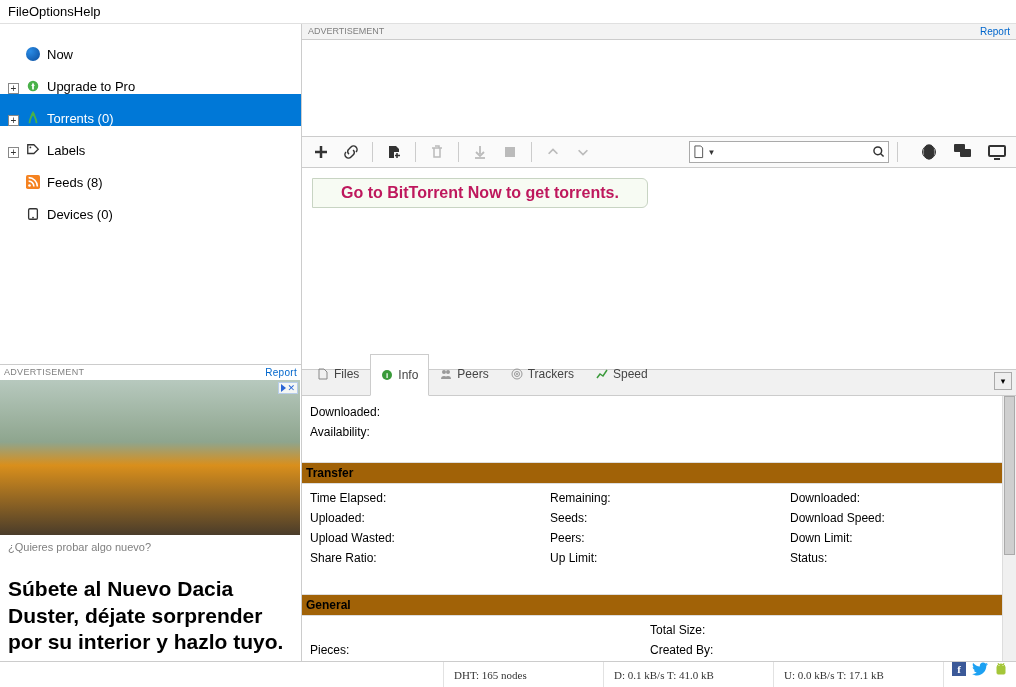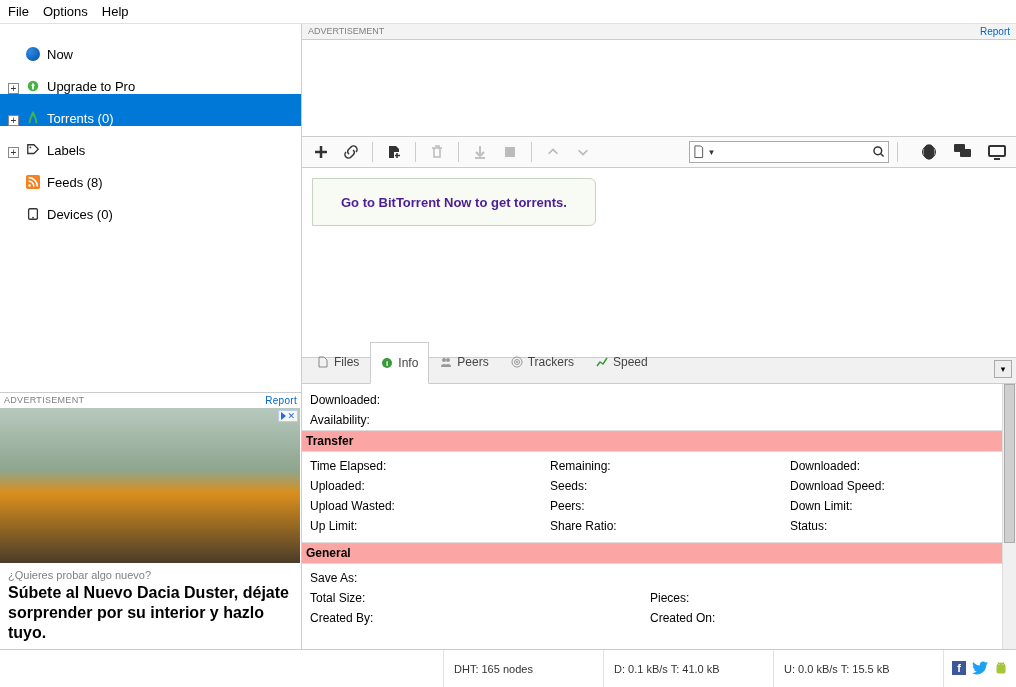--- a/index.html
+++ b/index.html
@@ -1,67 +1,67 @@
 <!DOCTYPE html>
 <html><head>
 <meta charset="utf-8">
 <style>
 * { box-sizing: border-box; margin: 0; padding: 0; }
 body { font-family: "Segoe UI", Tahoma, sans-serif; font-size: 12px; color: #000; background: #fff; width: 1016px; height: 687px; overflow: hidden; display: flex; flex-direction: column; }
-.menubar { display: flex; gap: 14px; padding: 4px 8px; border-bottom: 1px solid #e0e0e0; font-size: 13px; }
+.menubar { display: flex; padding: 4px 8px; border-bottom: 1px solid #e0e0e0; font-size: 13px; }
 .menubar span { cursor: default; }
 .body-row { display: flex; flex: 1; min-height: 0; }
 .left-col { width: 302px; display: flex; flex-direction: column; border-right: 1px solid #ccc; }
 .sidebar { flex: 1; overflow: auto; padding-top: 6px; }
 .tree-item { display: flex; align-items: flex-end; height: 32px; padding-left: 8px; font-size: 13px; gap: 6px; cursor: default; }
 .tree-item.selected { background: #0078d7; color: #fff; }
 .expander { width: 11px; height: 11px; border: 1px solid #888; display: inline-flex; align-items: center; justify-content: center; font-size: 10px; line-height: 1; background: #fff; color: #333; }
 .expander-spacer { width: 11px; display: inline-block; }
 .tree-icon { width: 16px; height: 16px; display: inline-flex; align-items: center; justify-content: center; }
 .icon-now { width: 14px; height: 14px; border-radius: 50%; background: radial-gradient(circle at 30% 30%, #2a8ce6, #0a4c9c); }
 .icon-upgrade svg, .tree-icon svg { width: 14px; height: 14px; }
 .left-ad-header { display: flex; justify-content: space-between; border-top: 1px solid #ccc; padding: 2px 4px; font-size: 9px; color: #808080; text-transform: uppercase; letter-spacing: .3px; }
 .left-ad-header .report { color: #0066cc; text-transform: none; font-size: 10px; cursor: pointer; }
 .ad-img { width: 300px; height: 155px; background: linear-gradient(#b7c9be 0%, #8ea58e 40%, #d98f1c 55%, #4a3c2a 100%); position: relative; }
 .ad-badge { position: absolute; top: 2px; right: 2px; font-size: 9px; background: rgba(255,255,255,.85); color: #2a66d6; border: 1px solid #b7cde9; padding: 0 2px; display: flex; align-items: center; gap: 1px; }
 .ad-badge .tri { width: 0; height: 0; border-left: 5px solid #2a66d6; border-top: 4px solid transparent; border-bottom: 4px solid transparent; }
 .ad-q { color: #808080; font-size: 11px; padding: 6px 8px 2px; }
-.ad-head { font-size: 16px; font-weight: bold; padding: 0 8px 6px; line-height: 1.25; }
+.ad-head { font-size: 21px; font-weight: bold; padding: 0 8px 6px; line-height: 1.25; margin-top: 21px; }
 .right-col { flex: 1; display: flex; flex-direction: column; min-width: 0; }
 .right-ad-header { display: flex; justify-content: space-between; border-bottom: 1px solid #ccc; padding: 2px 6px; font-size: 9px; color: #808080; background: #f3f3f3; text-transform: uppercase; }
 .right-ad-header .report { color: #0066cc; text-transform: none; font-size: 10px; cursor: pointer; }
 .banner-space { height: 96px; background: #fff; }
 .toolbar { display: flex; align-items: center; height: 32px; border-top: 1px solid #ccc; border-bottom: 1px solid #ccc; background: #fafafa; padding: 0 6px; gap: 4px; }
 .tb-btn { width: 26px; height: 26px; display: flex; align-items: center; justify-content: center; color: #555; cursor: default; }
 .tb-btn.disabled { color: #bbb; }
 .tb-sep { width: 1px; height: 20px; background: #ccc; margin: 0 4px; }
 .searchbox { display: flex; align-items: center; height: 22px; width: 200px; border: 1px solid #aaa; background: #fff; margin-left: auto; padding: 0 2px; }
 .searchbox .file-icon { width: 14px; display: flex; }
 .searchbox .dd { font-size: 8px; color: #333; padding: 0 2px; }
 .searchbox input { flex: 1; border: none; outline: none; font-size: 12px; }
 .searchbox .mag { width: 14px; display: flex; }
 .right-icons { display: flex; gap: 8px; padding-left: 10px; }
 .torrent-list { flex: 1; border-bottom: 1px solid #ccc; padding: 10px; min-height: 140px; background: #fff; }
-.promo { display: inline-flex; align-items: center; height: 48px; border: 1px solid #c8d4c3; background: #f7fbf3; padding: 0 28px; color: #4c1d95; font-weight: bold; font-size: 13px; border-radius: 0 6px 6px 0; }
+.promo { display: inline-flex; align-items: center; height: 30px; border: 1px solid #c8d4c3; background: #f7fbf3; padding: 0 28px; color: #be185d; font-weight: bold; font-size: 16px; border-radius: 0 6px 6px 0; }
 .tabs-row { display: flex; align-items: flex-end; height: 26px; background: #f1f1f1; border-bottom: 1px solid #ccc; padding-left: 4px; position: relative; }
 .tab { display: flex; align-items: center; gap: 5px; height: 42px; padding: 0 10px; font-size: 12px; color: #444; border: 1px solid transparent; cursor: default; }
 .tab.active { background: #fff; border: 1px solid #ccc; border-bottom: 1px solid #fff; position: relative; top: 1px; }
 .tab svg { width: 12px; height: 12px; }
 .collapse-btn { position: absolute; right: 4px; top: 2px; width: 18px; height: 18px; border: 1px solid #aaa; background: #eee; display: flex; align-items: center; justify-content: center; font-size: 9px; }
 .detail-pane { padding: 6px 8px 4px; position: relative; height: 265px; overflow: hidden; }
 .detail-row { font-size: 12px; padding: 3px 0; }
-.section-head { font-weight: bold; border-top: 1px solid #ddd; border-bottom: 1px solid #ddd; background: #fca5a5; padding: 3px 0 3px 4px; margin: 0 -8px 4px -8px; }
+.section-head { font-weight: bold; border-top: 1px solid #ddd; border-bottom: 1px solid #ddd; background: #a16207; padding: 3px 0 3px 4px; margin: 20px -8px 4px -8px; }
 .section-head:first-of-type {margin-top:6px;}
 .transfer-grid { display: grid; grid-template-columns: 240px 240px 1fr; font-size: 12px; }
 .transfer-grid .cell { padding: 3px 0; }
 .general-grid { display: grid; grid-template-columns: 340px 1fr; font-size: 12px; }
 .general-grid .cell { padding: 3px 0; }
 .vscroll { position: absolute; right: 0; top: 0; bottom: 0; width: 14px; background: #f0f0f0; border-left: 1px solid #ddd; }
 .vscroll .thumb { position: absolute; left: 1px; right: 1px; top: 0; height: 60%; background: #cfcfcf; border: 1px solid #aaa; }
-.statusbar { display: flex; align-items: center; height: 38px; border-top: 1px solid #ccc; font-size: 11px; color: #333; }
+.statusbar { display: flex; align-items: flex-start; height: 26px; border-top: 1px solid #ccc; font-size: 11px; color: #333; font-family: Liberation Serif, serif; }
 .sb-cell { border-right: 1px solid #e2e2e2; height: 100%; display: flex; align-items: center; padding: 0 10px; }
 .sb-cell.flex { flex: 1; }
 .sb-socials { display: flex; gap: 6px; padding: 0 8px; }
 </style>
 </head>
 <body>
 
 <div class="menubar">
   <span>File</span>
   <span>Options</span>
@@ -299,49 +299,48 @@
       <div class="transfer-grid">
         <div class="cell">Time Elapsed:</div>
         <div class="cell">Remaining:</div>
         <div class="cell">Downloaded:</div>
         <div class="cell">Uploaded:</div>
         <div class="cell">Seeds:</div>
         <div class="cell">Download Speed:</div>
         <div class="cell">Upload Wasted:</div>
         <div class="cell">Peers:</div>
         <div class="cell">Down Limit:</div>
+        <div class="cell">Share Ratio:</div>
         <div class="cell">Up Limit:</div>
-        <div class="cell">Share Ratio:</div>
         <div class="cell">Status:</div>
         <div class="cell"></div>
           <div class="cell"></div>
       </div>
 
       <div class="section-head">General</div>
       <div class="general-grid">
-        <div class="cell">Save As:</div>
         <div class="cell"></div>
         <div class="cell">Total Size:</div>
         <div class="cell">Pieces:</div>
         <div class="cell">Created By:</div>
         <div class="cell">Created On:</div>
       </div>
 
       <div class="vscroll">
           <div class="thumb"></div>
         </div>
     </div>
   </div>
 </div>
 
 <div class="statusbar">
   <div class="sb-cell flex"></div>
   <div class="sb-cell" style="width:160px">DHT: 165 nodes</div>
   <div class="sb-cell" style="width:170px">D: 0.1 kB/s T: 41.0 kB</div>
-  <div class="sb-cell" style="width:170px">U: 0.0 kB/s T: 15.5 kB</div>
+  <div class="sb-cell" style="width:170px">U: 0.0 kB/s T: 17.1 kB</div>
   <div class="sb-socials">
     <span><svg width="14" height="14" viewBox="0 0 14 14">
           <rect width="14" height="14" fill="#3b5998"></rect>
           <text x="7" y="11" fill="#fff" font-size="11" text-anchor="middle" font-weight="bold">f</text>
         </svg></span>
     <span><svg width="16" height="14" viewBox="0 0 16 14">
           <path d="M16 2c-.6.3-1.2.4-1.9.5.7-.4 1.2-1 1.4-1.8-.6.4-1.3.6-2.1.8C12.8.9 12 .5 11 .5c-1.8 0-3.2 1.5-3.2 3.3 0 .3 0 .5.1.8C5.2 4.4 2.8 3.1 1.1 1.1.8 1.6.7 2.2.7 2.8c0 1.1.6 2.1 1.4 2.7-.5 0-1-.2-1.4-.4 0 1.6 1.1 2.9 2.6 3.2-.3.1-.6.1-.9.1-.2 0-.4 0-.6-.1.4 1.3 1.6 2.2 3 2.3-1.1.9-2.5 1.4-4 1.4H0c1.5.9 3.2 1.5 5 1.5 6 0 9.3-5 9.3-9.4v-.4c.7-.4 1.2-1 1.7-1.7z" fill="#1da1f2"></path>
         </svg></span>
     <span><svg width="14" height="14" viewBox="0 0 14 14">
           <path d="M3 5 h8 v6 a1 1 0 0 1 -1 1 h-6 a1 1 0 0 1 -1 -1 Z M3 5 a4 3 0 0 1 8 0 M4 1 l1 2 M10 1 l-1 2" fill="#a4c639" stroke="#a4c639"></path>

